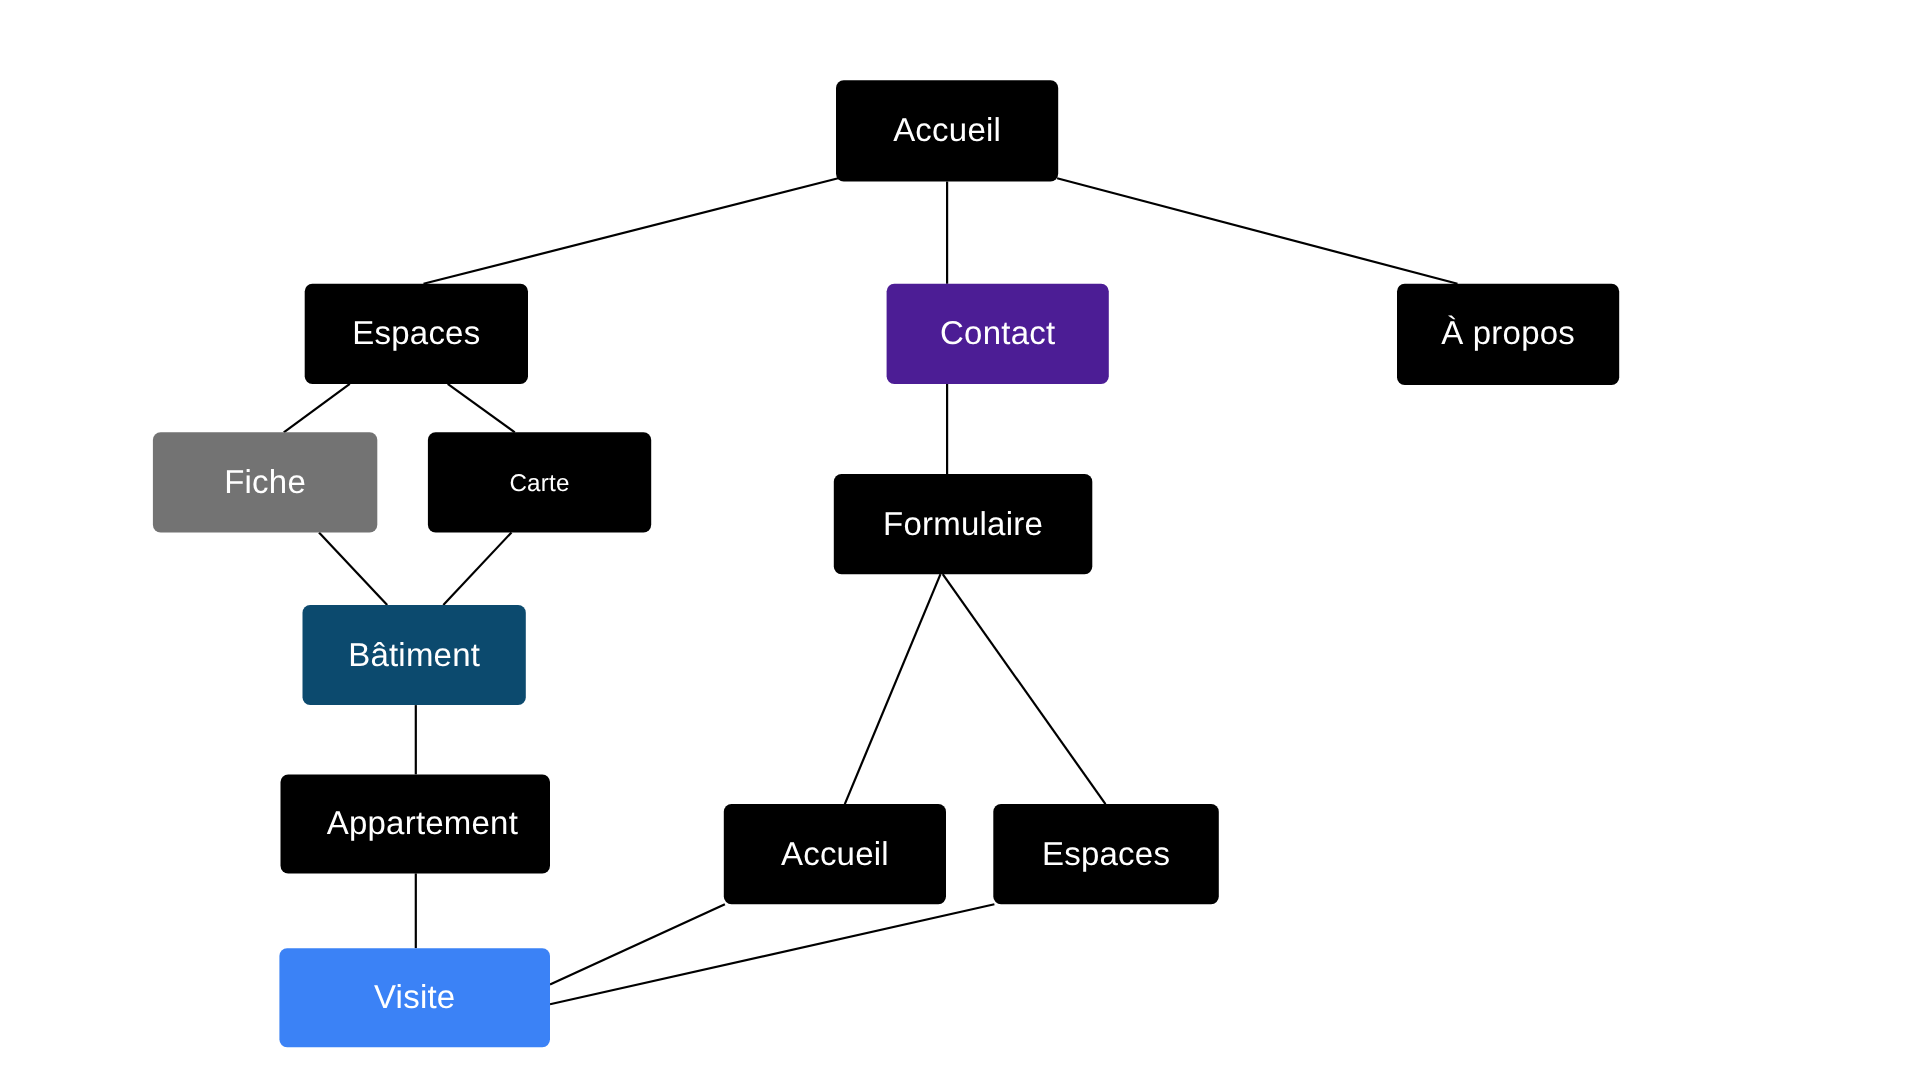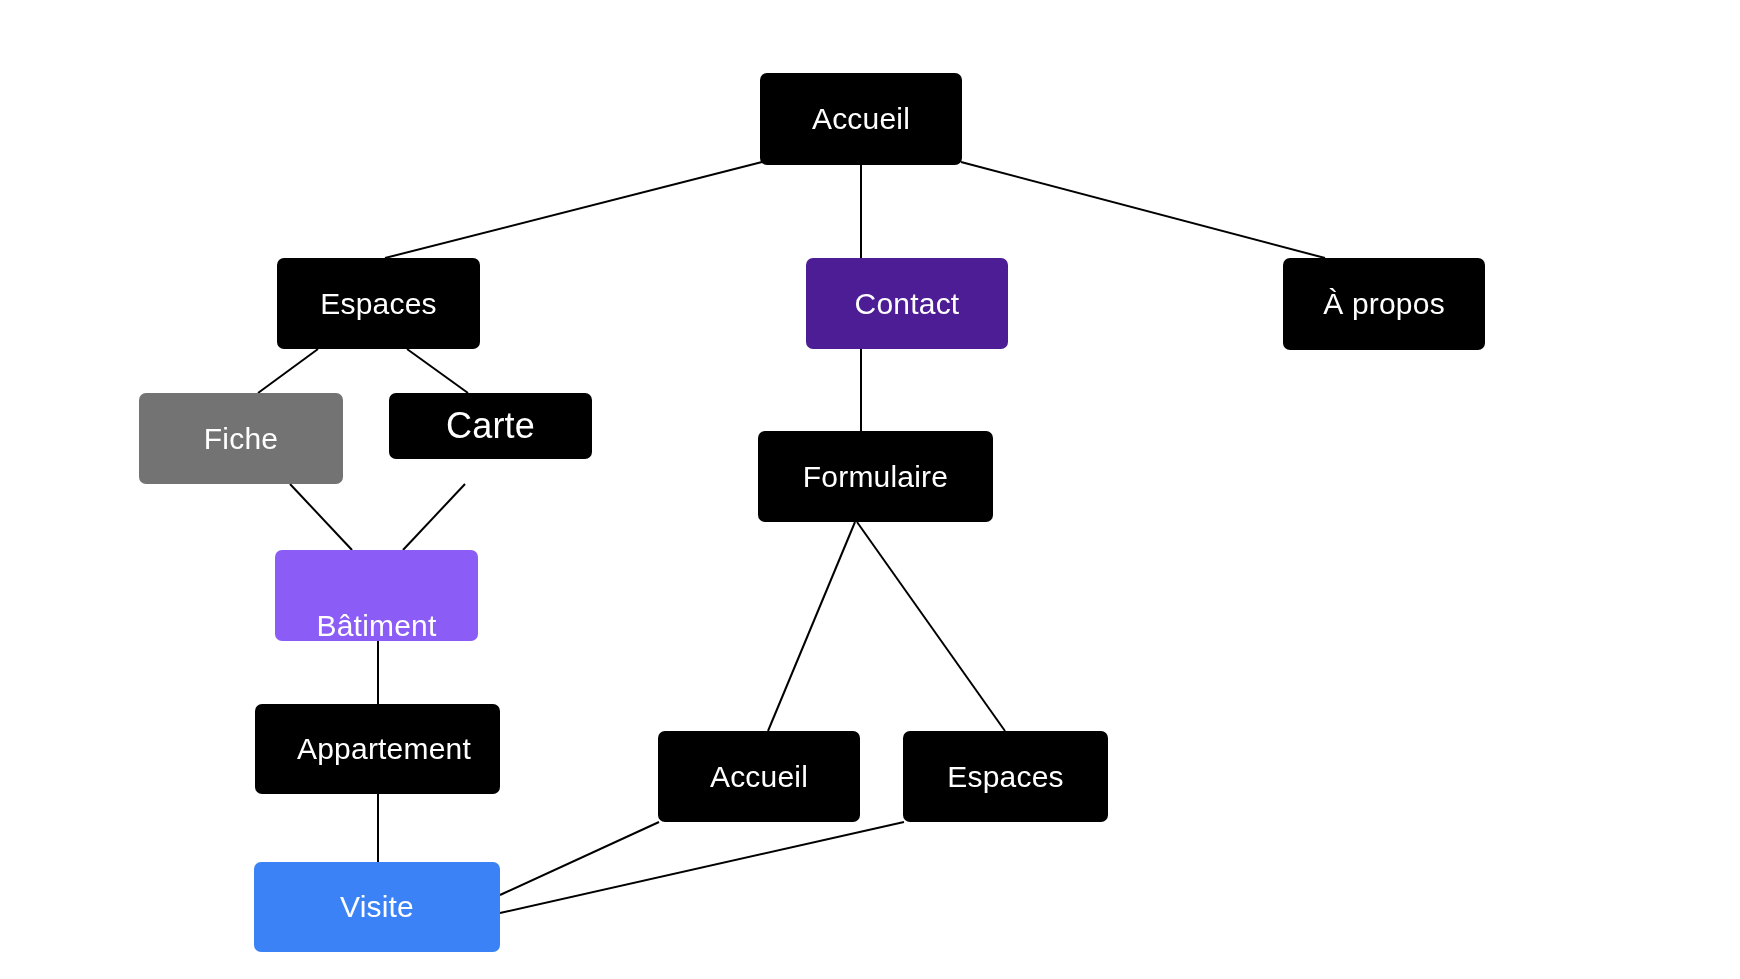--- a/index.html
+++ b/index.html
@@ -71,33 +71,33 @@
   <div id="node-layer">
       <div class="node" style="left: 760px; top: 73px; width: 202px; height: 92px; background: rgb(0, 0, 0); color: rgb(255, 255, 255); border-radius: 7px; font-size: 30px;">
         <span class="node-label">Accueil</span>
       </div>
       <div class="node" style="left: 277px; top: 258px; width: 203px; height: 91px; background: rgb(0, 0, 0); color: rgb(255, 255, 255); border-radius: 7px; font-size: 30px;">
         <span class="node-label">Espaces</span>
       </div>
       <div class="node" style="left: 760px; top: 258px; width: 202px; height: 91px; background: #4c1d95; color: rgb(255, 255, 255); border-radius: 7px; font-size: 30px; margin-left: 46px;">
         <span class="node-label">Contact</span>
       </div>
-      <div class="node" style="left: 1270px; top: 258px; width: 202px; height: 92px; background: rgb(0, 0, 0); color: rgb(255, 255, 255); border-radius: 7px; font-size: 30px; margin-left: 13px;">
+      <div class="node" style="left: 1270px; top: 258px; width: 202px; height: 92px; background: rgb(0, 0, 0); color: rgb(255, 255, 255); border-radius: 7px; font-size: 30px;">
         <span class="node-label">À propos</span>
       </div>
       <div class="node" style="left: 139px; top: 393px; width: 204px; height: 91px; background: #737373; color: rgb(255, 255, 255); border-radius: 7px; font-size: 30px;">
         <span class="node-label">Fiche</span>
       </div>
-      <div class="node" style="left: 389px; top: 393px; width: 203px; height: 66px; background: rgb(0, 0, 0); color: rgb(255, 255, 255); border-radius: 7px; font-size: 36px;">
+      <div class="node" style="left: 389px; top: 393px; width: 203px; height: 91px; background: rgb(0, 0, 0); color: rgb(255, 255, 255); border-radius: 7px; font-size: 22px;">
         <span class="node-label">Carte</span>
       </div>
       <div class="node" style="left: 758px; top: 431px; width: 235px; height: 91px; background: rgb(0, 0, 0); color: rgb(255, 255, 255); border-radius: 7px; font-size: 30px;">
         <span class="node-label">Formulaire</span>
       </div>
-      <div class="node" style="left: 275px; top: 550px; width: 203px; height: 91px; background: #8b5cf6; color: rgb(255, 255, 255); border-radius: 7px; font-size: 30px; align-items: flex-end;">
+      <div class="node" style="left: 275px; top: 550px; width: 203px; height: 91px; background: #0c4a6e; color: rgb(255, 255, 255); border-radius: 7px; font-size: 30px;">
         <span class="node-label">Bâtiment</span>
       </div>
       <div class="node" style="left: 255px; top: 704px; width: 245px; height: 90px; background: rgb(0, 0, 0); color: rgb(255, 255, 255); border-radius: 7px; font-size: 30px; padding-left: 13px;">
         <span class="node-label">Appartement</span>
       </div>
       <div class="node" style="left: 658px; top: 731px; width: 202px; height: 91px; background: rgb(0, 0, 0); color: rgb(255, 255, 255); border-radius: 7px; font-size: 30px;">
         <span class="node-label">Accueil</span>
       </div>
       <div class="node" style="left: 903px; top: 731px; width: 205px; height: 91px; background: rgb(0, 0, 0); color: rgb(255, 255, 255); border-radius: 7px; font-size: 30px;">
         <span class="node-label">Espaces</span>

